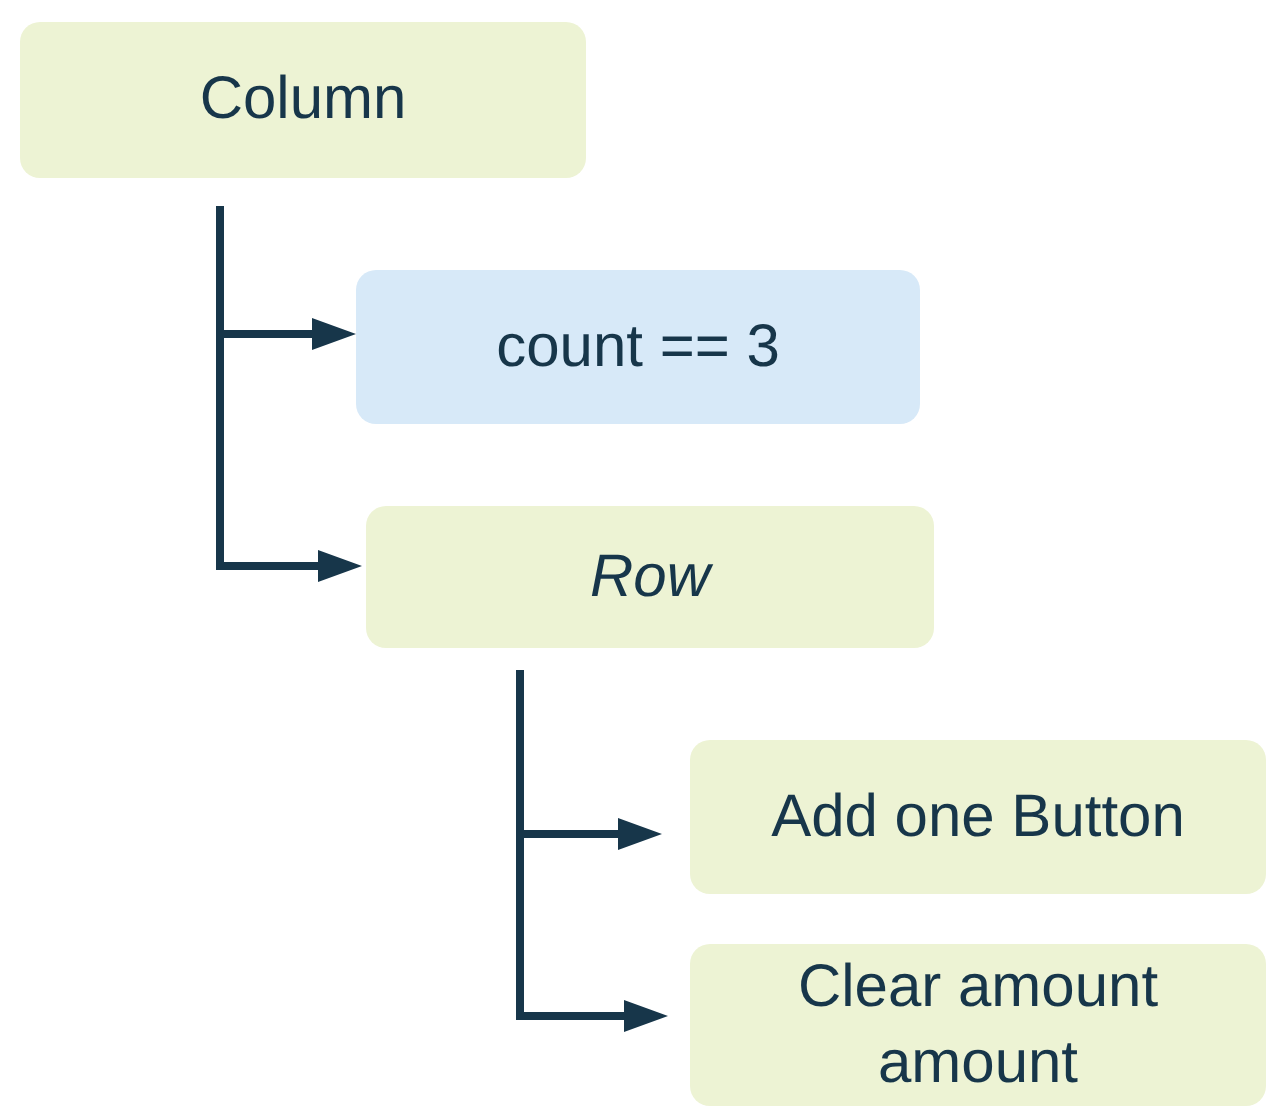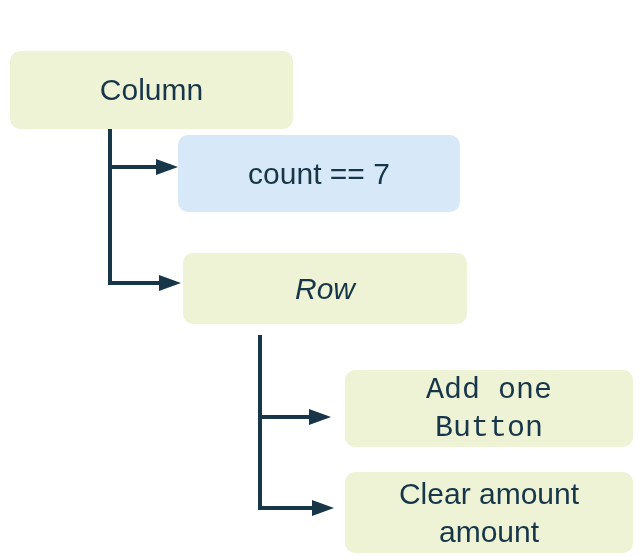--- a/index.html
+++ b/index.html
@@ -46,24 +46,24 @@
     text-align: center;
     border-radius: 10px;
     color: var(--text-color);
     font-size: 30px;
     line-height: 38px;
     padding: 0 18px;
   }
   .node--widget    { background: var(--widget-box); }
   .node--condition { background: var(--condition-box); }
 
-  .node--column { left: 10px;  top: 11px;  width: 283px; height: 78px; margin-top: 40px; }
+  .node--column { left: 10px;  top: 11px;  width: 283px; height: 78px; }
   .node--count  { left: 178px; top: 135px; width: 282px; height: 77px; }
   .node--row    { left: 183px; top: 253px; width: 284px; height: 71px; font-style: italic; }
-  .node--add    { left: 345px; top: 370px; width: 288px; height: 77px; font-family: Liberation Mono, monospace; }
+  .node--add    { left: 345px; top: 370px; width: 288px; height: 77px; }
   .node--clear  { left: 345px; top: 472px; width: 288px; height: 81px; }
 </style>
 </head>
 <body>
 
 <div class="canvas">
 
   <svg class="connectors" viewBox="0 0 644 560" xmlns="http://www.w3.org/2000/svg" aria-hidden="true">
 
     <path class="connector-line" d="M110,103 L110,283 L160,283"></path>
@@ -72,21 +72,21 @@
     <polygon class="arrowhead" points="159,275 181,283 159,291"></polygon>
 
     <path class="connector-line" d="M260,335 L260,508 L313,508"></path>
     <path class="connector-line" d="M260,417 L310,417"></path>
     <polygon class="arrowhead" points="309,409 331,417 309,425"></polygon>
     <polygon class="arrowhead" points="312,500 334,508 312,516"></polygon>
   </svg>
 
   <div class="node node--widget node--column">Column</div>
 
-  <div class="node node--condition node--count">count == 7</div>
+  <div class="node node--condition node--count">count == 3</div>
 
   <div class="node node--widget node--row">Row</div>
 
   <div class="node node--widget node--add">Add one Button</div>
 
   <div class="node node--widget node--clear">Clear amount amount</div>
 
 </div>
 
 </body></html>

